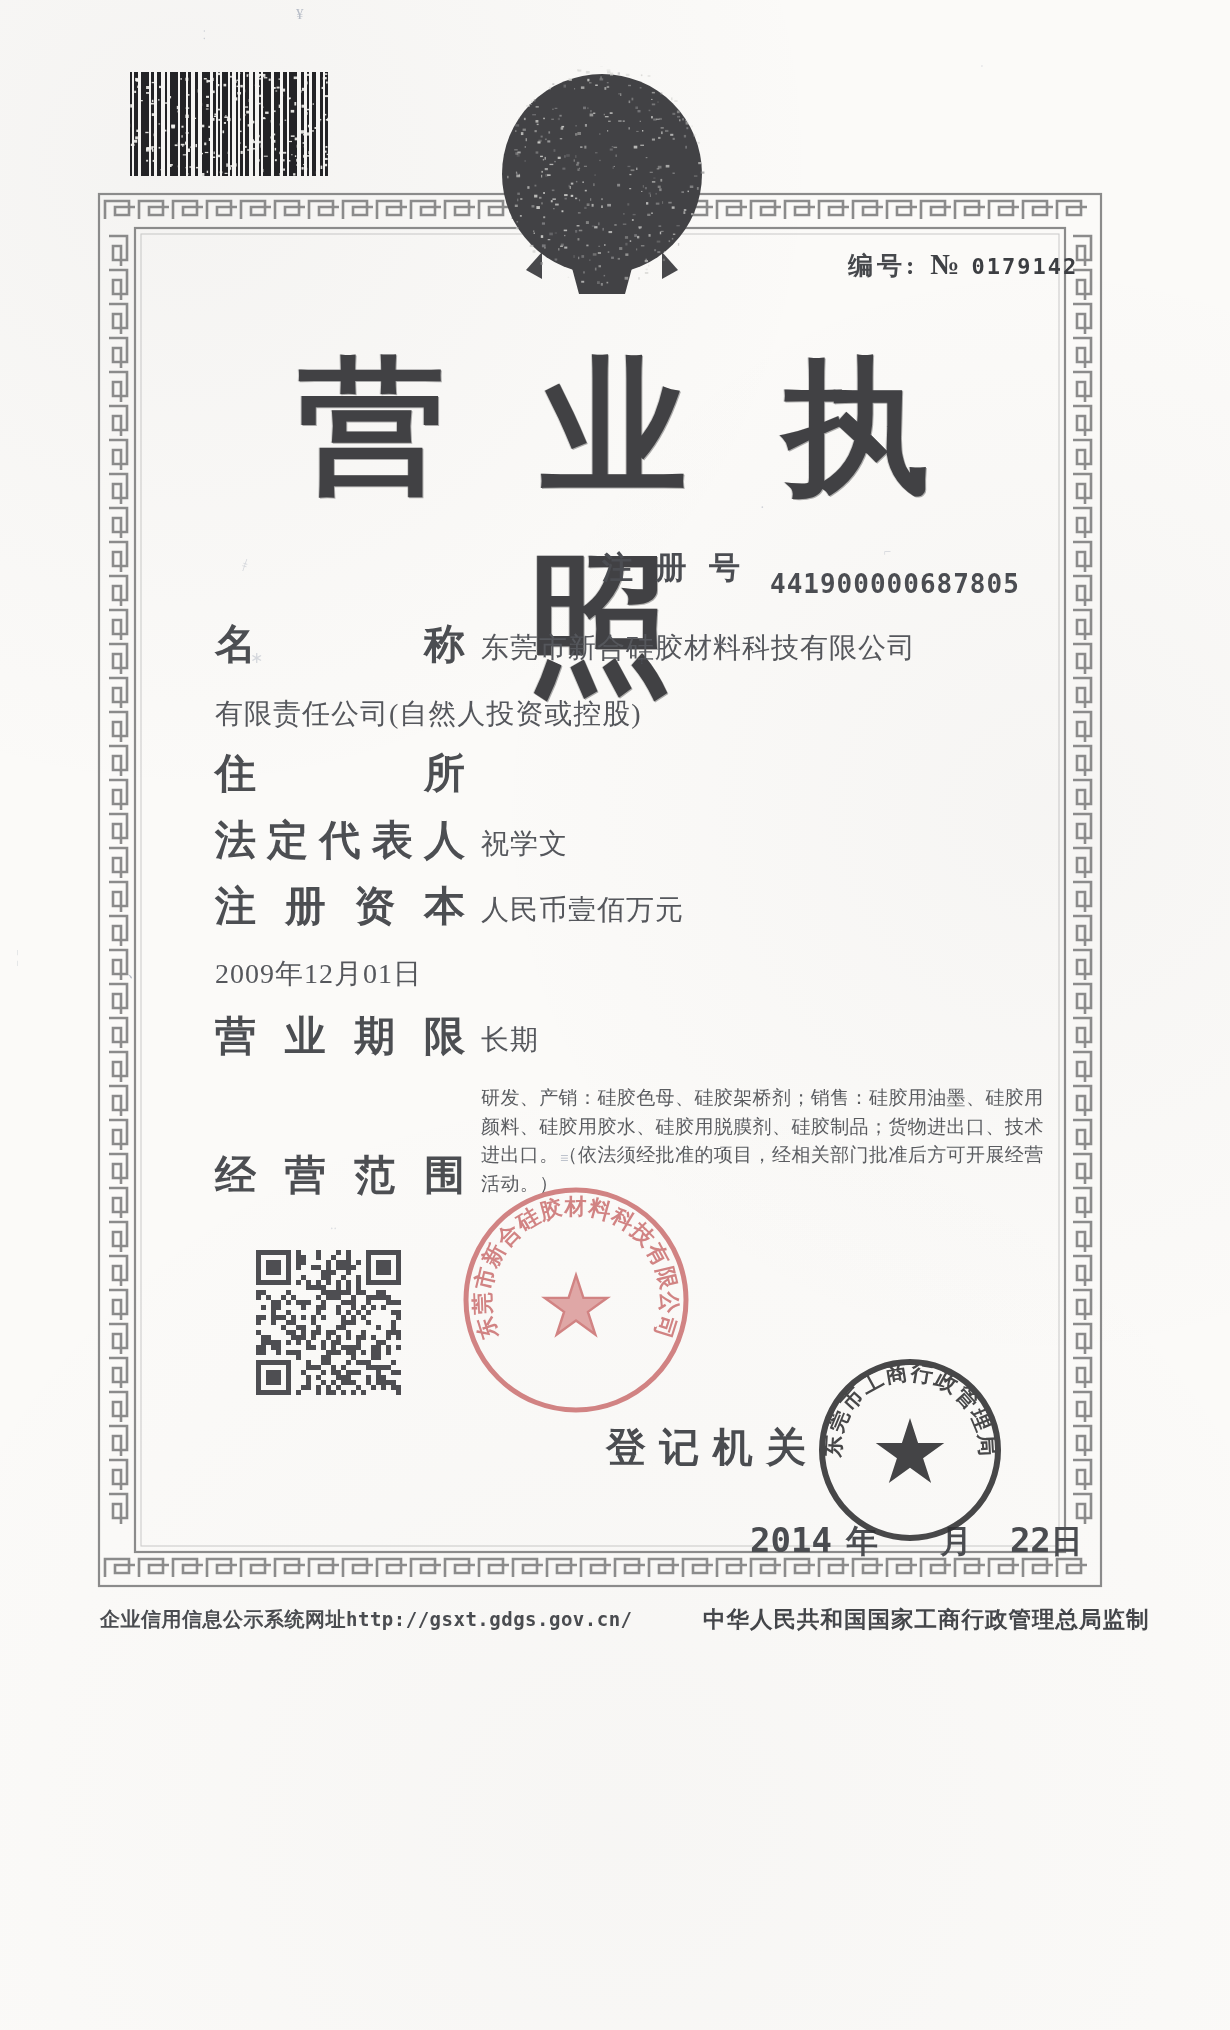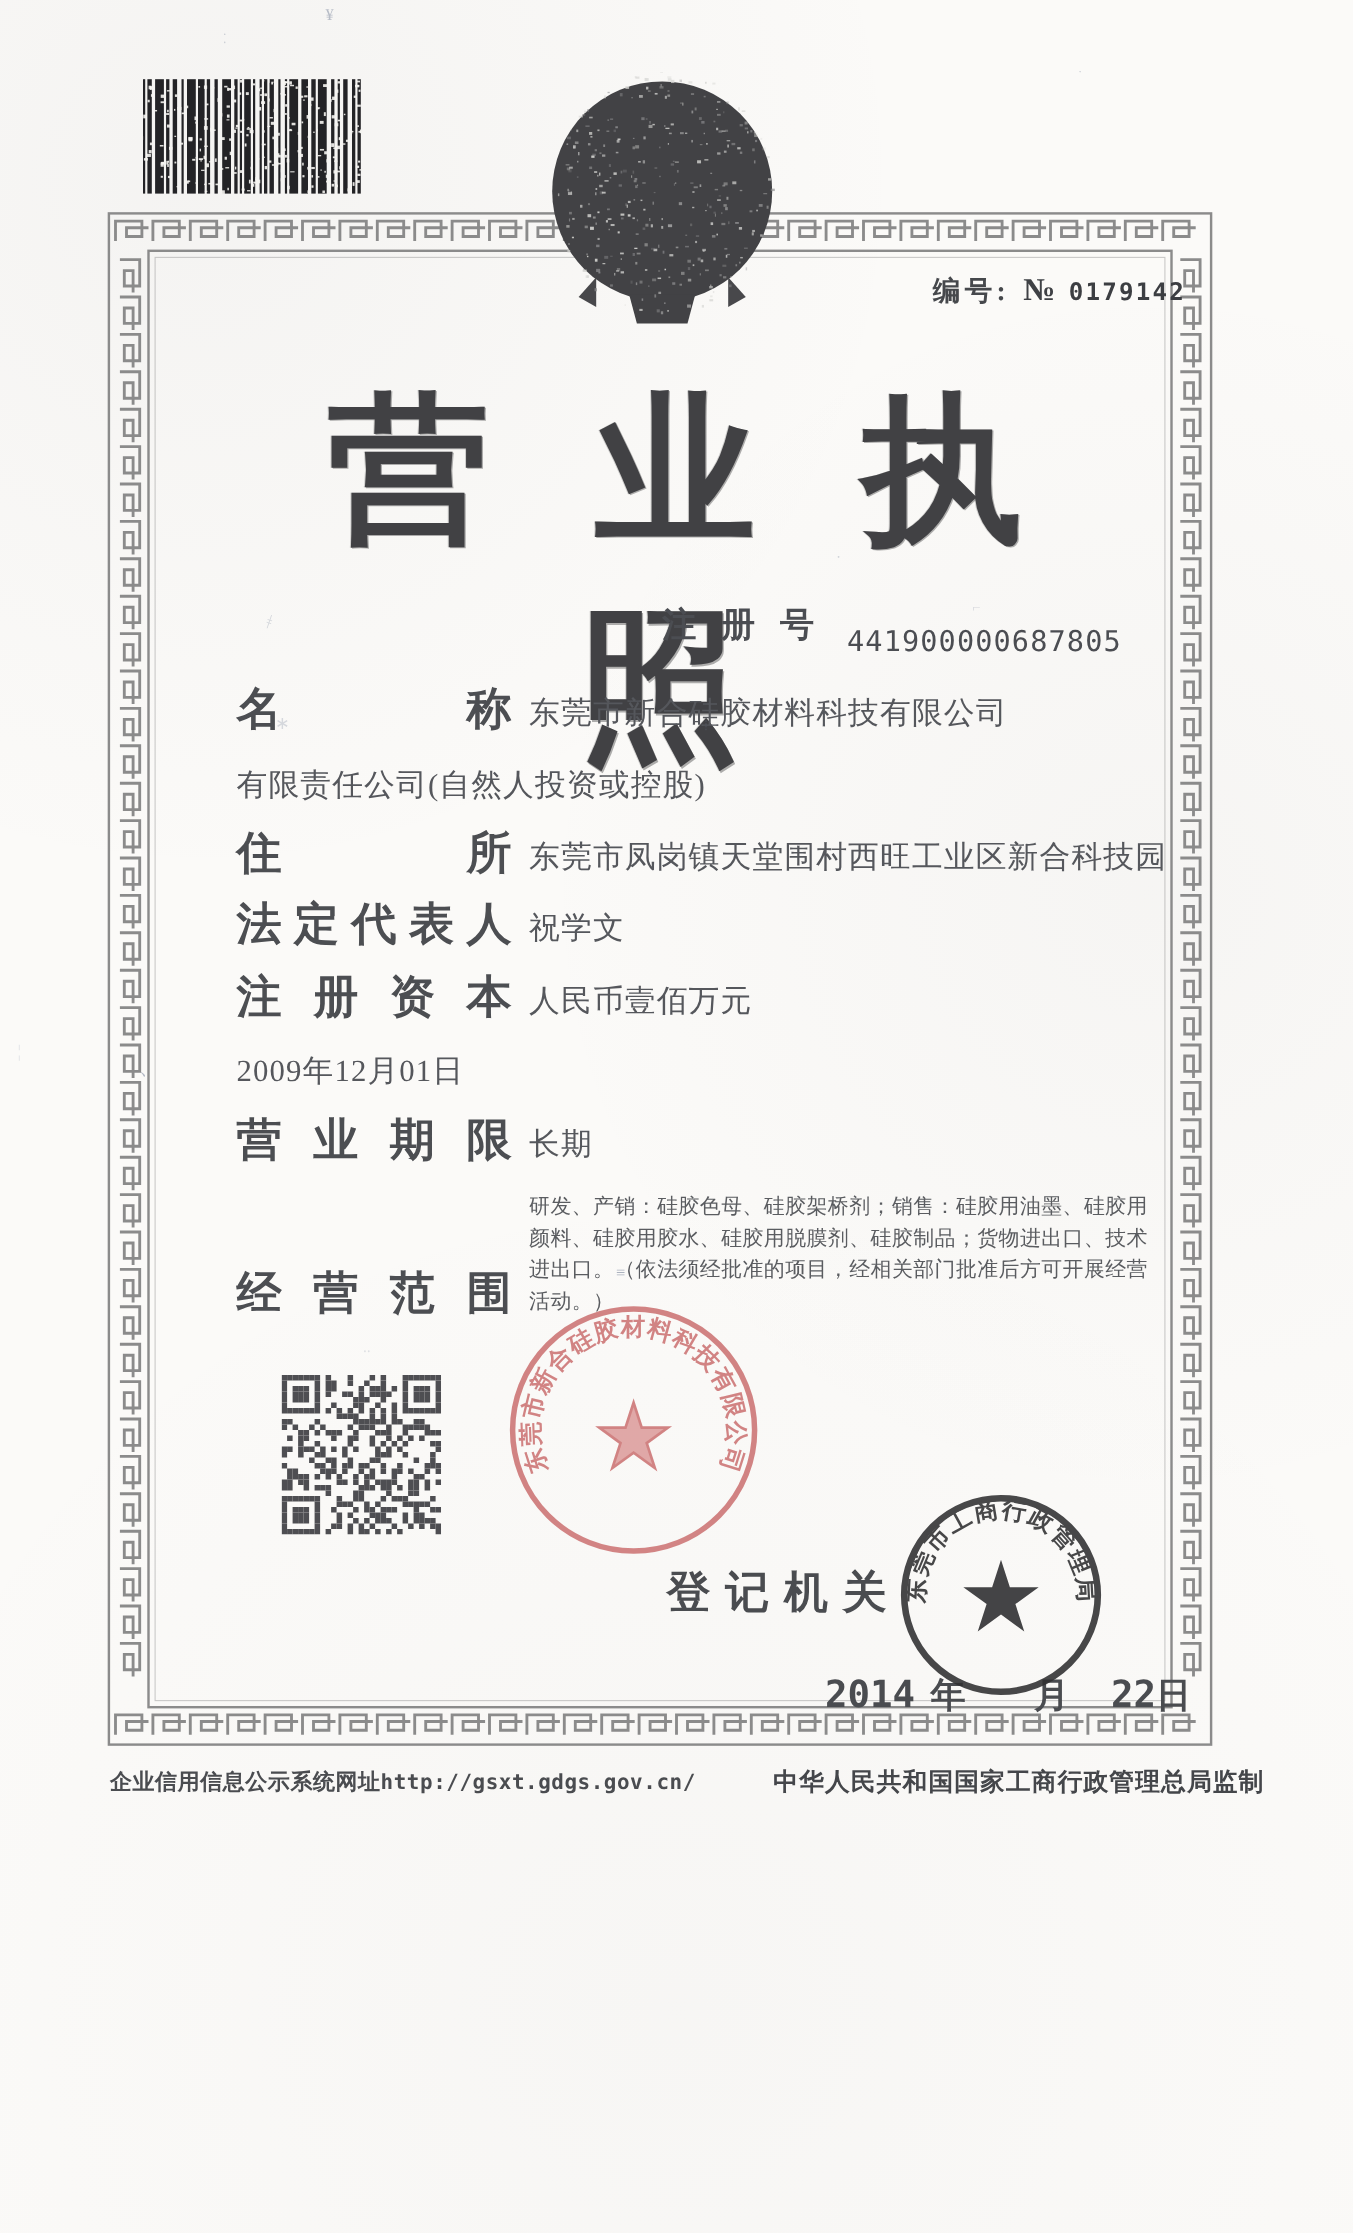--- a/index.html
+++ b/index.html
@@ -27,21 +27,21 @@
   .license-title{
     left:158px;top:330px;width:912px;text-align:center;
     font-size:146px;font-weight:800;letter-spacing:30px;
     color:#414144;text-indent:30px;
     text-shadow:1px 1px 0 rgba(110,110,110,.55), -1px 0 0 rgba(130,130,130,.35);
     font-family:"Liberation Serif",serif;
   }
   
   .reg-row{left:602px;top:536px;display:flex;align-items:center;gap:30px;}
   .reg-label{width:138px;font-size:31px;font-weight:600;color:#4b4d52;text-align:justify;text-align-last:justify;}
-  .reg-value{font-family:"DejaVu Sans Mono",monospace;font-size:26px;letter-spacing:1px;font-weight:400;color:#4b4d52;margin-top:33px;}
+  .reg-value{font-family:"DejaVu Sans Mono",monospace;font-size:26px;letter-spacing:1px;font-weight:700;color:#4b4d52;margin-top:33px;}
   
   .field-row{position:absolute;left:215px;display:flex;gap:16px;align-items:flex-end;}
   .field-label{width:250px;font-size:41px;font-weight:600;color:#4c4e52;text-align:justify;text-align-last:justify;line-height:1.1;flex:none;}
   .field-value{font-size:28px;color:#55575c;padding-top:9px;letter-spacing:1px;white-space:nowrap;}
   .scope-lines{padding-top:6px;width:575px;}
   .scope-line{font-size:19px;color:#5a5c60;line-height:1.5;letter-spacing:0.4px;white-space:nowrap;}
   
   .registrar{left:606px;top:1420px;width:200px;font-size:40px;font-weight:600;color:#4a4c50;text-align:justify;text-align-last:justify;}
   .issue-date{left:750px;top:1520px;display:flex;align-items:baseline;color:#4a4c50;}
   .issue-date .d{font-family:"DejaVu Sans Mono",monospace;font-size:34px;font-weight:700;}
@@ -864,21 +864,20 @@
 
   <div class="field-row" style="top:620px">
     <div class="field-label">名称</div>
     <div class="field-value">东莞市新合硅胶材料科技有限公司</div>
   </div>
   <div class="field-row" style="top:686px">
     <div class="field-value">有限责任公司(自然人投资或控股)</div>
   </div>
   <div class="field-row" style="top:751px">
     <div class="field-label">住所</div>
-    <div class="field-value">东莞市凤岗镇天堂围村西旺工业区新合科技园</div>
   </div>
   <div class="field-row" style="top:816px">
     <div class="field-label">法定代表人</div>
     <div class="field-value">祝学文</div>
   </div>
   <div class="field-row" style="top:882px">
     <div class="field-label">注册资本</div>
     <div class="field-value">人民币壹佰万元</div>
   </div>
   <div class="field-row" style="top:946px">

